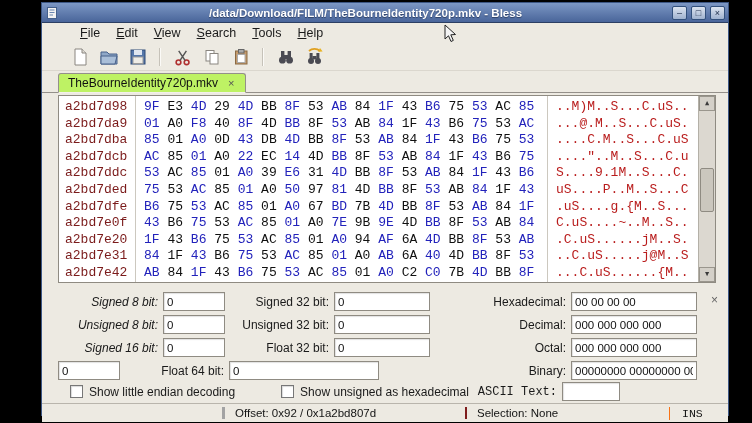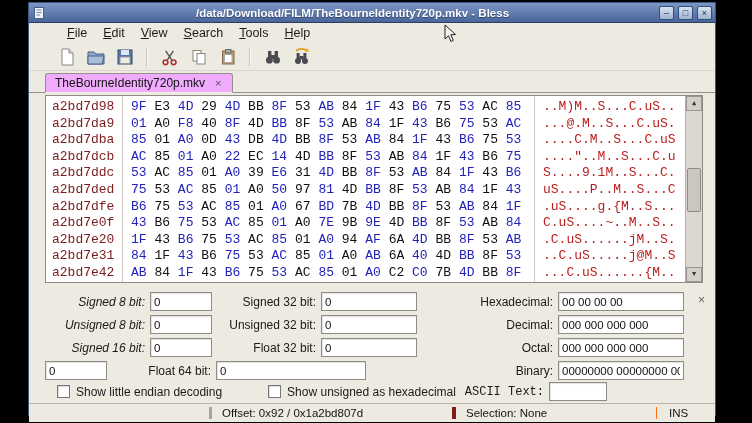--- a/index.html
+++ b/index.html
@@ -1,21 +1,21 @@
 <!DOCTYPE html>
 <html style="--titlebar-color: #49659a; --offset-color: #7b1b1b; --byte-blue: #2222bb; --byte-dark: #101010;"><head>
 <meta charset="utf-8">
 <style>
   html,body{margin:0;padding:0;}
   body{
     width:752px;height:423px;background:#000;position:relative;overflow:hidden;
     font-family:"Liberation Sans", sans-serif;
   }
   .window{
-    position:absolute;left:28px;top:2px;width:688px;height:414px;
+    position:absolute;left:41px;top:2px;width:688px;height:414px;
     background:#EDEAE2;border:1px solid #3c5684;box-sizing:border-box;
     display:flex;flex-direction:column;
   }
   
   .titlebar{
     height:19px;flex:none;display:flex;align-items:center;gap:4px;padding:0 3px;
     background:linear-gradient(#7c97c4, var(--titlebar-color,#49659a));
     border-bottom:1px solid #2c3f63;
   }
   .titlebar .title{
@@ -42,21 +42,21 @@
   }
   .tool-btn{width:27px;height:24px;display:flex;align-items:center;justify-content:center;border-radius:3px;}
   .tool-sep{width:0;height:18px;border-left:1px solid #c6c2b9;border-right:1px solid #fbfaf7;margin:0 6px;}
   
   .tabstrip{
     height:22px;flex:none;display:flex;align-items:flex-end;padding-left:16px;
     background:#EDEAE2;border-bottom:1px solid #94908a;box-sizing:border-box;
   }
   .tab{
     position:relative;top:1px;display:flex;align-items:center;gap:9px;
-    background:#f0abfc;border:1px solid #94908a;border-bottom:1px solid #f3f0ea;
+    background:#bef264;border:1px solid #94908a;border-bottom:1px solid #f3f0ea;
     border-radius:3px 3px 0 0;padding:2px 9px 2px 9px;font-size:12px;color:#111;
   }
   .tab-close{color:#555;font-size:11px;line-height:11px;padding:0 1px;}
   
   .hexview{
     margin:2px 12px 3px 16px;height:188px;flex:none;display:flex;
     background:#fff;border:1px solid #8f8b82;box-sizing:border-box;
     font-family:"DejaVu Sans Mono", monospace;font-size:13px;
   }
   .col-offsets{width:70px;flex:none;padding:3px 0 0 6px;color:var(--offset-color,#7b1b1b);border-right:1px solid #ccc8bf;}
@@ -91,22 +91,22 @@
   .checkbox.second{margin-left:46px;}
   .ascii-label{margin-left:auto;padding-right:5px;font-family:Liberation Mono, monospace;}
   .w-ascii{width:58px;margin-right:96px;flex:none;}
   
   .statusbar{
     margin-top:auto;height:18px;flex:none;display:flex;align-items:center;
     background:#EDEAE2;border-top:1px solid #b9b5ac;font-size:11.5px;color:#141414;
   }
   .sb-spacer{width:180px;flex:none;}
   .sb-offset{width:230px;flex:none;padding-left:10px;border-left:3px solid #a3a3a3;}
-  .sb-selection{flex:1;padding-left:10px;border-left:4px solid #7f1d1d;}
-  .sb-ins{width:46px;flex:none;padding-left:12px;border-left:1px solid #f97316;}
+  .sb-selection{flex:1;padding-left:10px;border-left:2px solid #7f1d1d;}
+  .sb-ins{width:46px;flex:none;padding-left:12px;border-left:1px solid #f97316;font-family:Liberation Mono, monospace;}
   
   .cursor{position:absolute;left:444px;top:24px;z-index:99;}
 </style>
 </head>
 <body>
 
 <div class="window">
 
   <div class="titlebar">
     <svg class="win-icon" viewBox="0 0 14 14">

